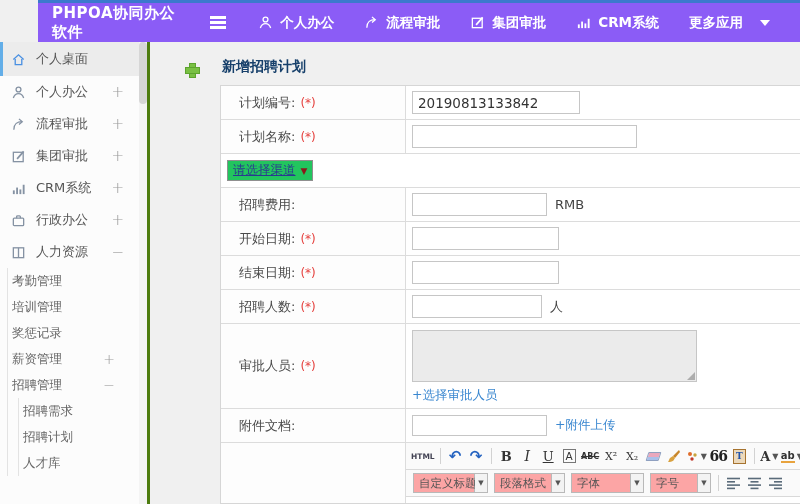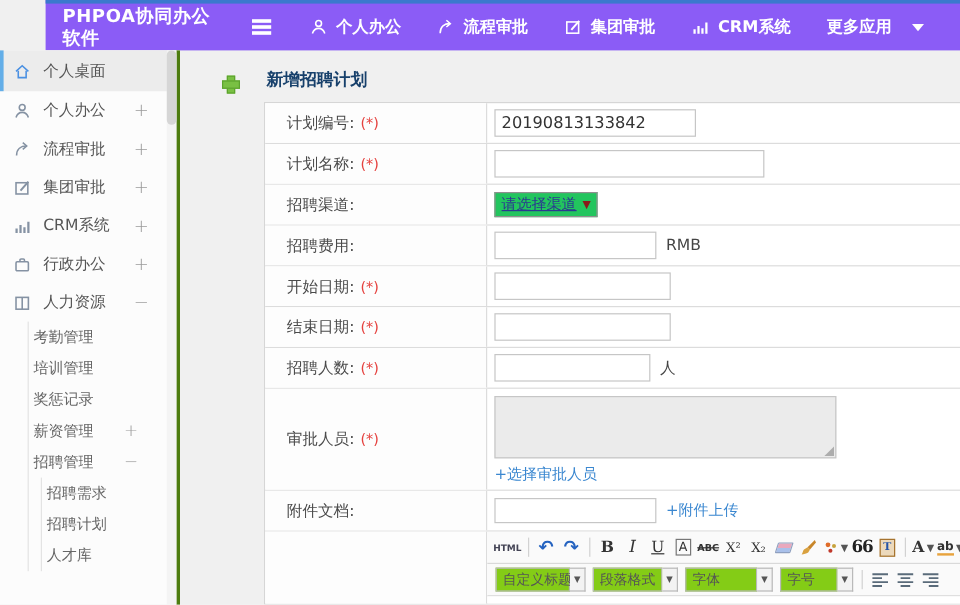--- a/index.html
+++ b/index.html
@@ -25,21 +25,21 @@
   
   .sidebar { width:150px; background:#fcfcfc; border-right:3px solid #4d7c0f; position:relative; flex-shrink:0; }
   .side-inner { width:141px; }
   .side-item { height:32px; display:flex; align-items:center; padding-left:11px;
     position:relative; font-size:13px; color:#5b6670; cursor:pointer; }
   .side-item .icn { width:16px; display:flex; color:#8592a3; }
   .side-item .lbl { margin-left:9px; color:#555; }
   .side-item .exp { position:absolute; right:17px; color:#9a9a9a; font-size:15px; font-weight:300; }
   .side-item.active { height:34px; background:#ececec; border-left:3px solid #63aee8; padding-left:8px; }
   .side-item.active .icn { color:#4a90e2; }
-  .subtree { margin-left:23px; border-left:1px solid #e3e3e3; }
+  .subtree { margin-left:7px; border-left:1px solid #e3e3e3; }
   .sub-item { height:26px; display:flex; align-items:center; padding-left:4px;
     position:relative; font-size:12.5px; color:#666; cursor:pointer; }
   .sub-item .exp { position:absolute; right:26px; color:#9a9a9a; font-size:14px; font-weight:300; }
   .subtree2 { margin-left:10px; border-left:1px solid #e3e3e3; }
   .side-scrollbar { position:absolute; top:0; right:0; width:8px; height:100%; background:#f4f4f4; }
   .side-scroll-thumb { width:8px; height:62px; background:#d6d6d6; border-radius:4px; }
 
   
   .main { flex:1; padding:12px 0 0 35px; overflow:hidden; display:flex; flex-direction:column; }
   .page-title { display:flex; align-items:flex-end; height:22px;gap:16px; }
@@ -105,21 +105,21 @@
   .tb-caret { font-size:8px; color:#555; margin-left:2px; }
   .tb-quote { font-family:"DejaVu Serif","Liberation Serif",serif; font-weight:bold;
     font-size:14px; letter-spacing:-1px; color:#222; }
   .paste-box { width:13px; height:15px; background:#ecd9bb; border:1px solid #a6732f;
     display:flex; align-items:center; justify-content:center; font-size:9px; font-weight:bold;
     color:#2454a8; font-family:"DejaVu Serif","Liberation Serif",serif; }
   .tb-fontcolor span.glyph { font-family:"DejaVu Serif","Liberation Serif",serif; font-weight:bold; font-size:13px; }
   .tb-highlight span.glyph { font-size:10px; font-weight:bold; border-bottom:2px solid #e8a33d; line-height:11px; }
 
   .ed-select { display:flex; margin:0 3px; flex-shrink:0; cursor:pointer; }
-  .ed-select .txt { border:1px solid #b9b9b9; background:#84cc16; font-size:11.5px; color:#555;
+  .ed-select .txt { border:1px solid #b9b9b9; background:#fca5a5; font-size:11.5px; color:#555;
     height:20px; display:flex; align-items:center; padding:0 5px; }
   .ed-select .car { width:13px; height:20px; border:1px solid #b9b9b9; border-left:none;
     background:#f3f3f3; color:#555; font-size:7px; display:flex; align-items:center; justify-content:center; }
   .w1 .txt { width:62px; } .w2 .txt { width:58px; } .w3 .txt { width:60px; } .w4 .txt { width:48px; }
   .align-svg { display:block; }
 </style>
 </head>
 <body>
 
 <div class="header">
@@ -307,23 +307,20 @@
         <div class="flabel">
           <span>计划名称:</span>
           <span class="freq">(*)</span>
         </div>
         <div class="fvalue">
           <input type="text" value="" style="">
         </div>
       </div>
 
       <div class="frow r3">
-        <div class="flabel">
-          <span>招聘渠道:</span>
-        </div>
         <div class="fvalue">
           <div class="fake-select">
             <span class="sel-txt">请选择渠道</span>
             <span class="sel-arrow">▼</span>
           </div>
         </div>
       </div>
 
       <div class="frow r4">
         <div class="flabel">

